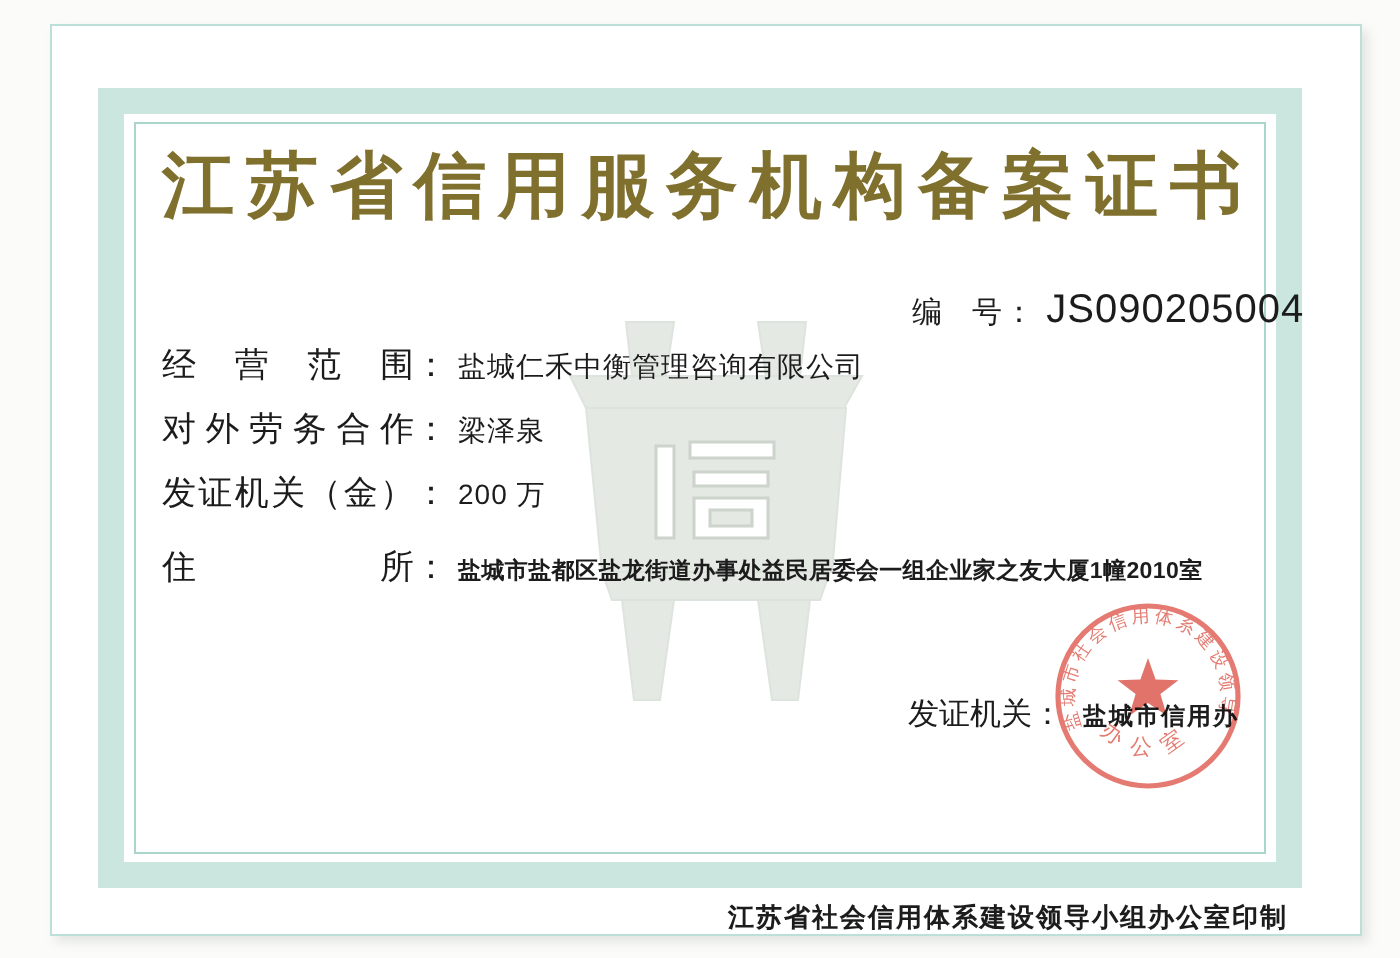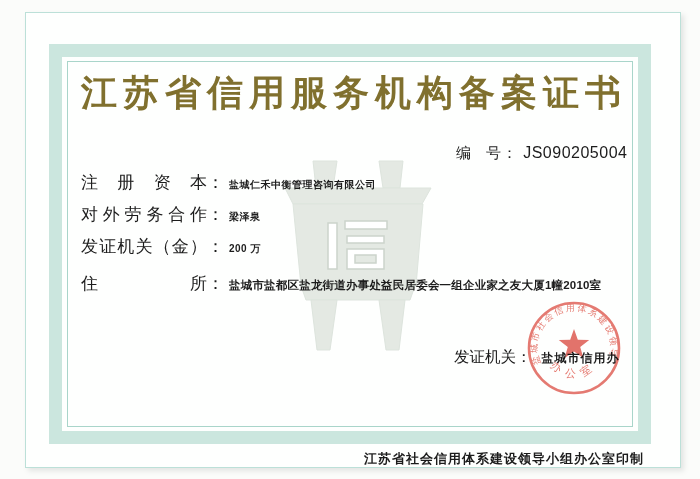--- a/index.html
+++ b/index.html
@@ -28,29 +28,29 @@
   .content{position:absolute;left:0;top:0;width:656px;height:456px;z-index:2;}
 
   .title{
     position:absolute;top:56px;left:0;width:656px;text-align:center;
     font-family:"Liberation Serif","DejaVu Serif",serif;
     font-weight:bold;font-size:36px;letter-spacing:6px;color:#80702e;
     white-space:nowrap;
   }
   .number{position:absolute;left:430px;top:131px;font-size:15px;letter-spacing:1px;}
   .num-label{display:inline-block;width:46px;text-align:justify;text-align-last:justify;font-family:Liberation Serif, serif;}
-  .num-value{font-size:16px;letter-spacing:.5px;}
+  .num-value{font-size:20px;letter-spacing:.5px;}
 
   .frow{position:absolute;left:55px;white-space:nowrap;}
   .flabel{
     display:inline-block;width:126px;font-size:17px;
     text-align:justify;text-align-last:justify;vertical-align:baseline;
   }
   .fcolon{font-size:17px;}
-  .fvalue{font-weight:bold;font-size:10px;margin-left:5px;letter-spacing:.5px;}
+  .fvalue{font-weight:normal;font-size:14px;margin-left:5px;letter-spacing:.5px;}
   .fvalue-addr{font-weight:bold;font-size:11.5px;margin-left:5px;letter-spacing:.2px;}
   .fvalue-block{
     display:inline-block;width:246px;font-weight:bold;font-size:10.5px;
     line-height:15px;white-space:pre-line;vertical-align:top;
     position:relative;top:3px;letter-spacing:.2px;
   }
   .row-scope .flabel{vertical-align:top;}
   .row-scope .fcolon{vertical-align:top;}
 
   .issuer{position:absolute;left:428px;top:334px;font-size:15.5px;white-space:nowrap;}
@@ -98,21 +98,21 @@
     <div class="content">
 
       <div class="title">江苏省信用服务机构备案证书</div>
 
       <div class="number">
         <span class="num-label">编号</span><span>：</span>
         <span class="num-value">JS090205004</span>
       </div>
 
       <div class="frow" style="top:158px">
-        <span class="flabel">注册资本</span><span class="fcolon">：</span><span class="fvalue">盐城仁禾中衡管理咨询有限公司</span>
+        <span class="flabel">经营范围</span><span class="fcolon">：</span><span class="fvalue">盐城仁禾中衡管理咨询有限公司</span>
       </div>
 
       <div class="frow" style="top:190px">
         <span class="flabel">对外劳务合作</span><span class="fcolon">：</span><span class="fvalue">梁泽泉</span>
       </div>
 
       <div class="frow" style="top:222px">
         <span class="flabel">发证机关（金）</span><span class="fcolon">：</span><span class="fvalue">200 万</span>
       </div>
 

